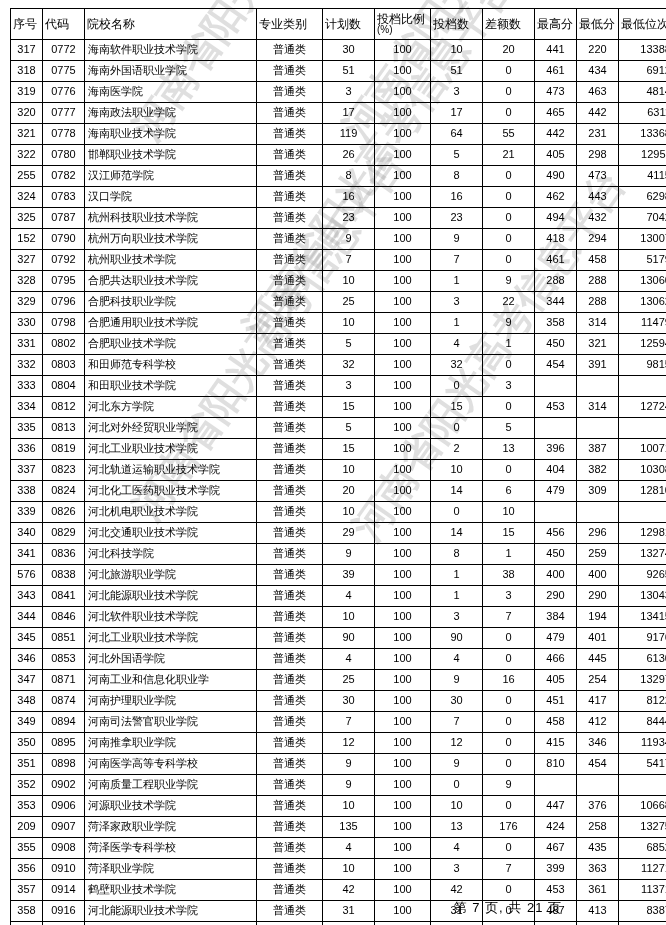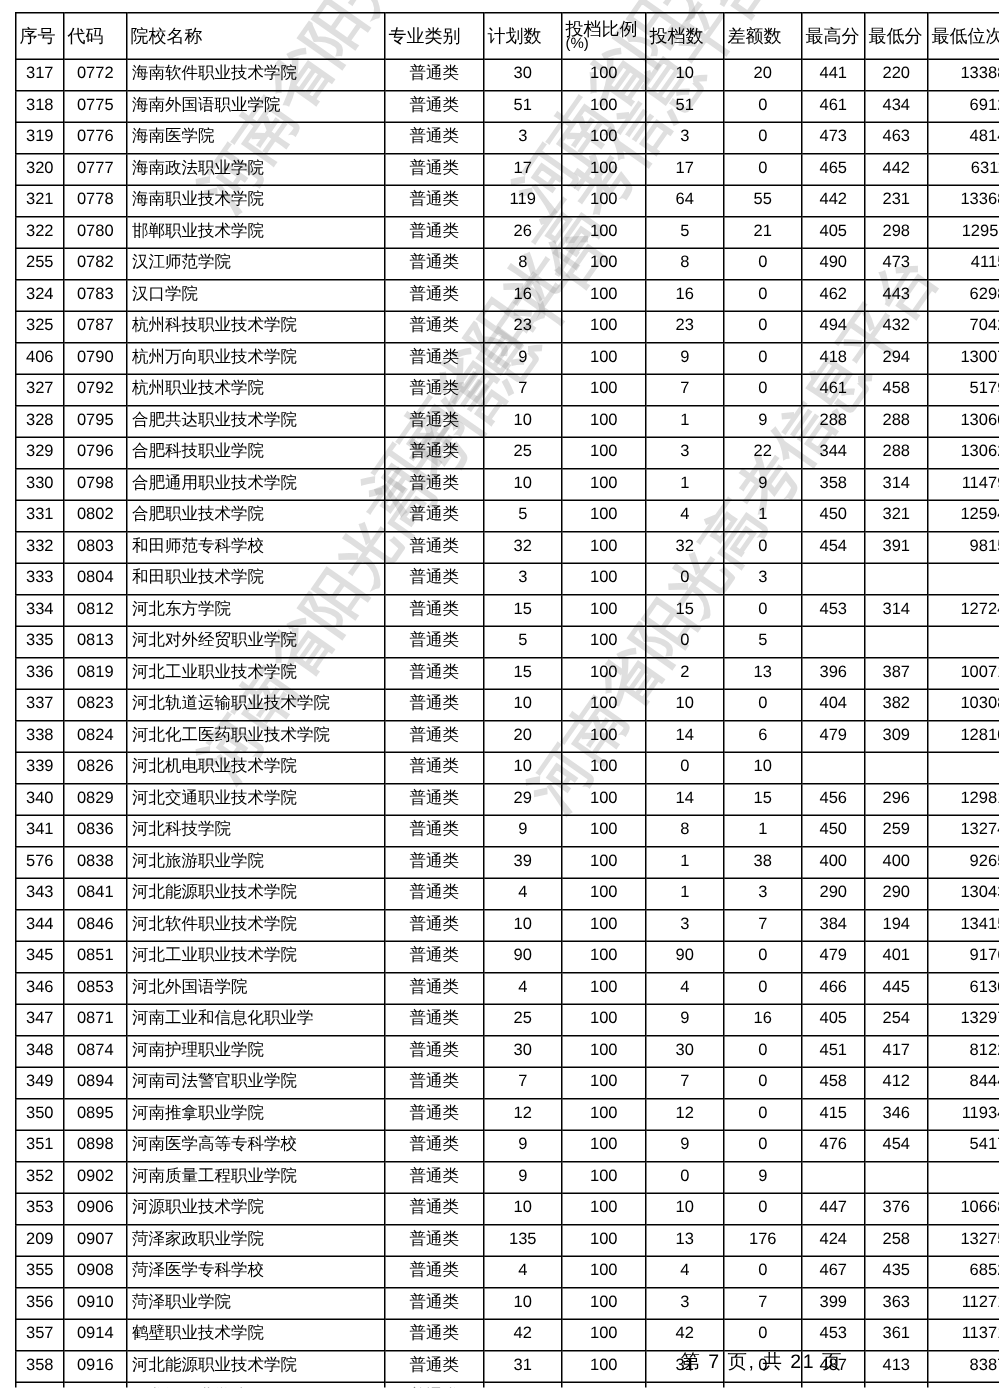--- a/index.html
+++ b/index.html
@@ -268,21 +268,21 @@
           <td class="t-center">普通类</td>
           <td class="t-center">23</td>
           <td class="t-center">100</td>
           <td class="t-center">23</td>
           <td class="t-center">0</td>
           <td class="t-center">494</td>
           <td class="t-center">432</td>
           <td class="t-right">70422</td>
         </tr>
         <tr>
-          <td class="t-center">406</td>
+          <td class="t-center">152</td>
           <td class="t-center">0790</td>
           <td class="t-left">杭州万向职业技术学院</td>
           <td class="t-center">普通类</td>
           <td class="t-center">9</td>
           <td class="t-center">100</td>
           <td class="t-center">9</td>
           <td class="t-center">0</td>
           <td class="t-center">418</td>
           <td class="t-center">294</td>
           <td class="t-right">130074</td>
@@ -601,21 +601,21 @@
         </tr>
         <tr>
           <td class="t-center">351</td>
           <td class="t-center">0898</td>
           <td class="t-left">河南医学高等专科学校</td>
           <td class="t-center">普通类</td>
           <td class="t-center">9</td>
           <td class="t-center">100</td>
           <td class="t-center">9</td>
           <td class="t-center">0</td>
-          <td class="t-center">476</td>
+          <td class="t-center">810</td>
           <td class="t-center">454</td>
           <td class="t-right">54174</td>
         </tr>
         <tr>
           <td class="t-center">352</td>
           <td class="t-center">0902</td>
           <td class="t-left">河南质量工程职业学院</td>
           <td class="t-center">普通类</td>
           <td class="t-center">9</td>
           <td class="t-center">100</td>

